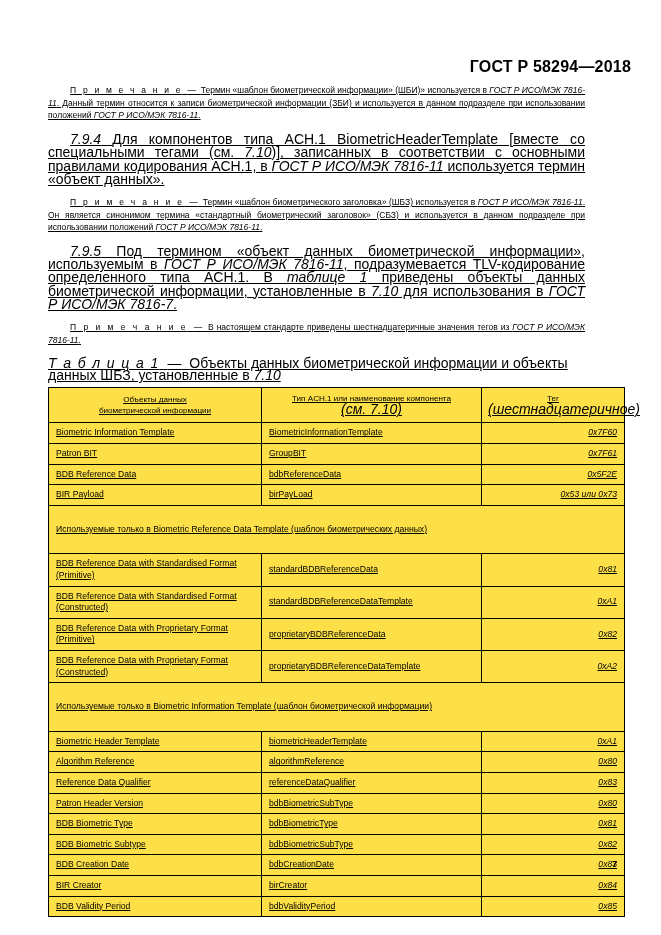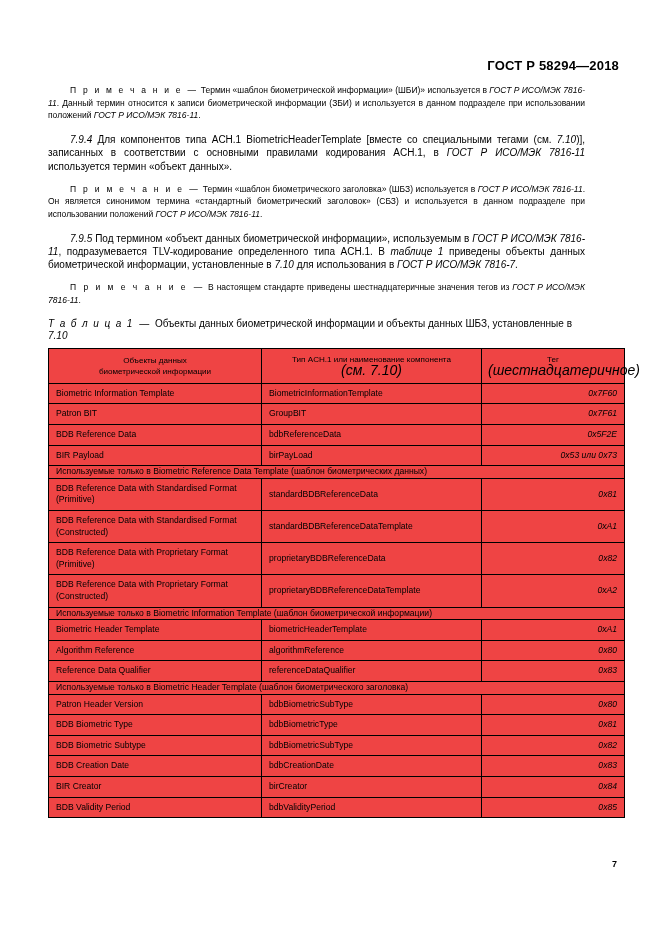--- a/index.html
+++ b/index.html
@@ -19,35 +19,36 @@
     position: absolute;
     left: 0; top: 0;
     width: 661px;
     height: 935px;
     box-sizing: border-box;
     padding: 0;
   }
   .header {
     position: absolute;
     top: 58px;
-    right: 42px;
-    font-size: 13px;
+    right: 30px;
+    font-size: 16px;
     font-weight: bold;
     letter-spacing: 0.2px;
     white-space: nowrap;
   }
   .content {
     position: absolute;
     left: 48px;
     top: 84px;
     width: 537px;
+    text-decoration: underline;
   }
   p.para {
     margin: 0 0 10px 0;
-    font-size: 10px;
+    font-size: 14px;
     line-height: 13.2px;
     text-align: justify;
     text-justify: inter-word;
     hyphens: manual;
   }
   p.note {
     margin: 0 0 11px 0;
     font-size: 8.5px;
     line-height: 12.7px;
     text-align: justify;
@@ -57,58 +58,58 @@
   }
   .ital {
     font-style: italic;
   }
   .indent {
     display: inline-block;
     width: 22px;
   }
   .tbl-caption {
     margin: 10px 0 6px 0;
-    font-size: 10px;
+    font-size: 14px;
     line-height: 12px;
   }
   .tbl-caption .cap-lead {
     letter-spacing: 1.4px;
     font-style: italic;
   }
   table.dtable {
     border-collapse: collapse;
     width: 537px;
     table-layout: fixed;
     margin-top: 5px;
   }
   table.dtable td {
     border: 1.15px solid #000000;
     padding: 4px 7px;
     font-size: 8.6px;
     line-height: 11.6px;
     vertical-align: middle;
-    background: #ef4444;
+    background: #fde047;
   }
   table.dtable td.c1 { width: 200px; }
   table.dtable td.c2 { width: 207px; }
   table.dtable td.c3 { width: 130px; text-align: right; font-style: italic; }
   table.dtable tr.hdr td {
     text-align: center;
     padding: 5px 6px;
     font-size: 8.1px;
     line-height: 11px;
   }
   table.dtable tr.hdr td .sub {
     font-style: italic;
     font-size: 14px;
   }
   table.dtable td.span {
     text-align: left;
     font-style: normal;
-    padding: 0 7px;
+    padding: 18px 7px;
   }
   .two-line {
     line-height: 11.4px;
   }
   .pagenum {
     position: absolute;
     right: 44px;
     bottom: 66px;
     font-size: 9px;
     font-weight: bold;
@@ -223,23 +224,20 @@
           <td class="c1">Algorithm Reference</td>
           <td class="c2">algorithmReference</td>
           <td class="c3">0x80</td>
         </tr>
         <tr>
           <td class="c1">Reference Data Qualifier</td>
           <td class="c2">referenceDataQualifier</td>
           <td class="c3">0x83</td>
         </tr>
 
-        <tr>
-          <td class="span" colspan="3">Используемые только в Biometric Header Template (шаблон биометрического заголовка)</td>
-        </tr>
 
         <tr>
           <td class="c1">Patron Header Version</td>
           <td class="c2">bdbBiometricSubType</td>
           <td class="c3">0x80</td>
         </tr>
         <tr>
           <td class="c1">BDB Biometric Type</td>
           <td class="c2">bdbBiometricType</td>
           <td class="c3">0x81</td>

